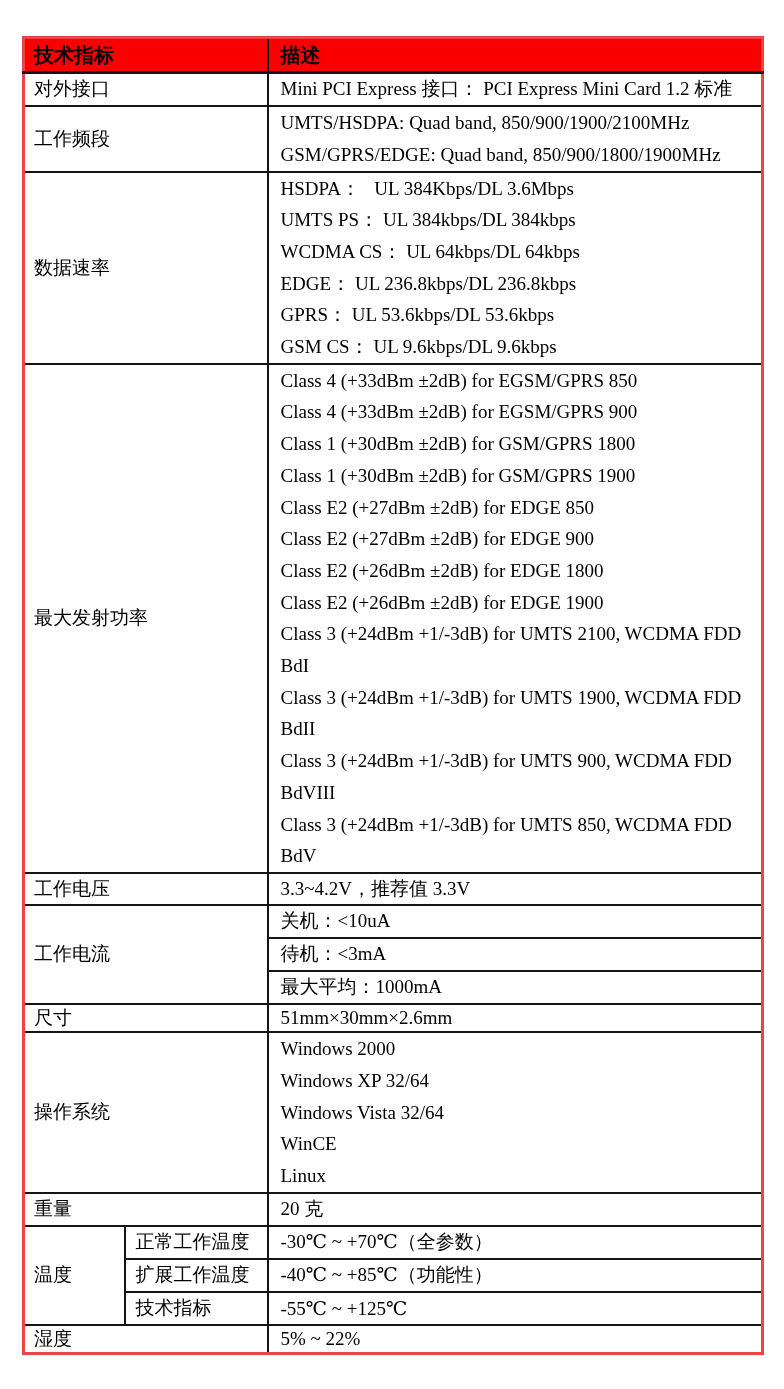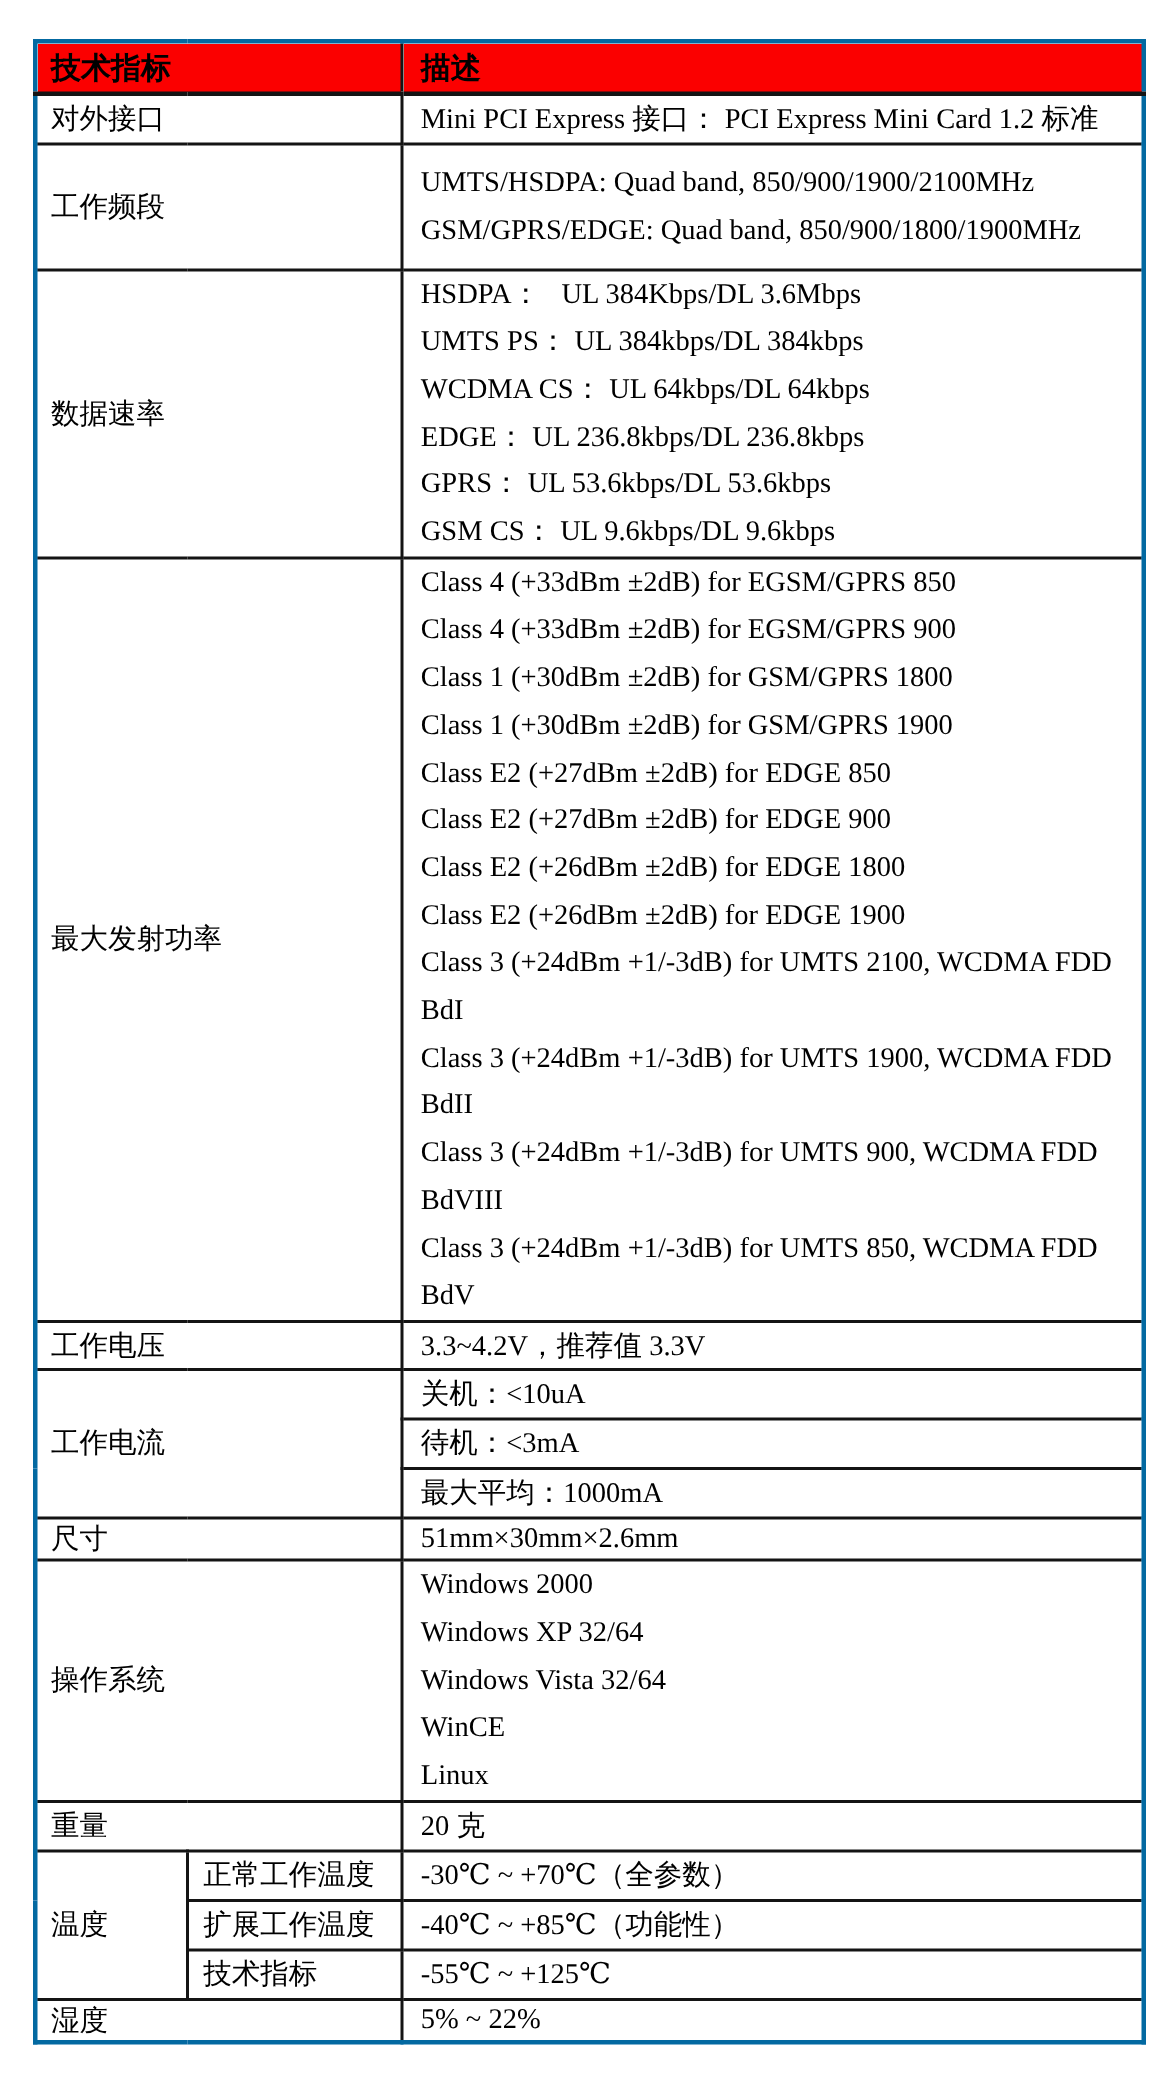--- a/index.html
+++ b/index.html
@@ -12,25 +12,25 @@
     width: 784px;
     height: 1389px;
     background: #ffffff;
     font-family: "Liberation Serif", "DejaVu Serif", serif;
     color: #000000;
     overflow: hidden;
   }
   table.spec {
     position: absolute;
     left: 22px;
-    top: 26px;
+    top: 36px;
     width: 739px;
     border-collapse: collapse;
     table-layout: fixed;
-    border: 3px solid #0369a1;
+    border: 3px solid #ef4444;
   }
   col.ca { width: 101px; }
   col.cb { width: 143px; }
   col.cc { width: 495px; }
   td, th {
     border: 2px solid #141414;
     font-size: 19px;
     font-weight: normal;
     vertical-align: middle;
     padding: 0;
@@ -56,21 +56,21 @@
     text-align: left;
     white-space: pre-wrap;
   }
   .lines .line {
     line-height: 31.7px;
     white-space: pre-wrap;
   }
   
   .r-header   { height: 35px; }
   .r-interface{ height: 33px; }
-  .r-freq     { height: 84px; }
+  .r-freq     { height: 66px; }
   .r-rate     { height: 190px; }
   .r-power    { height: 508px; }
   .r-voltage  { height: 32px; }
   .r-current  { height: 33px; }
   .r-size     { height: 23px; }
   .r-os       { height: 161px; }
   .r-weight   { height: 33px; }
   .r-temp     { height: 33px; }
   .r-humidity { height: 22px; }
 </style>

